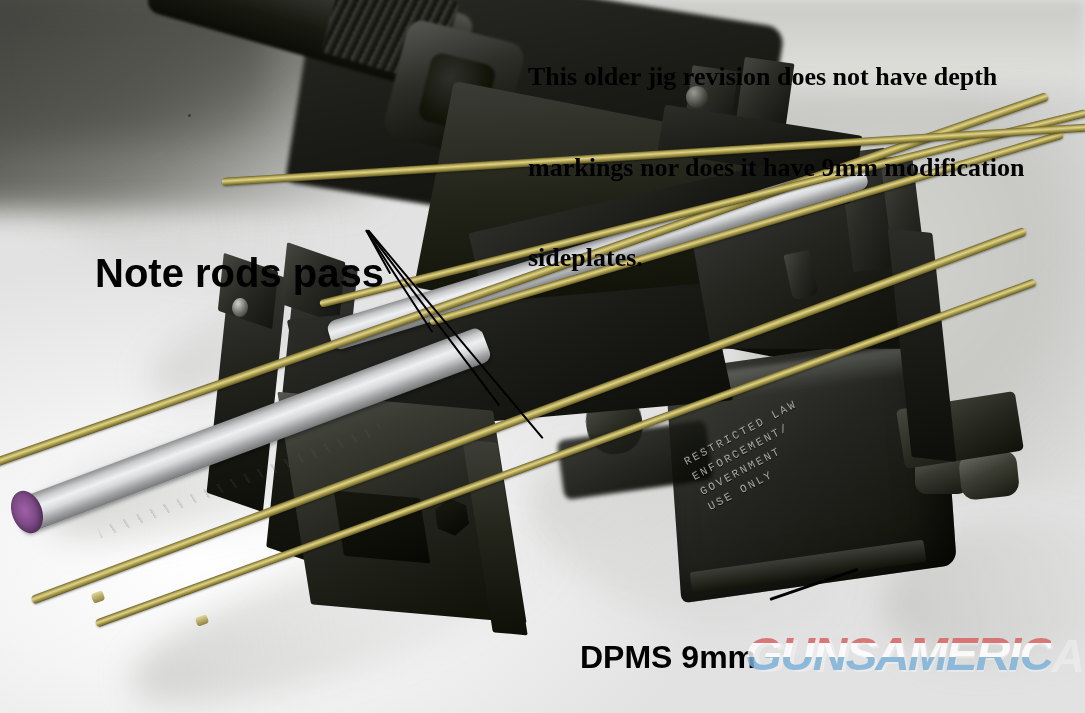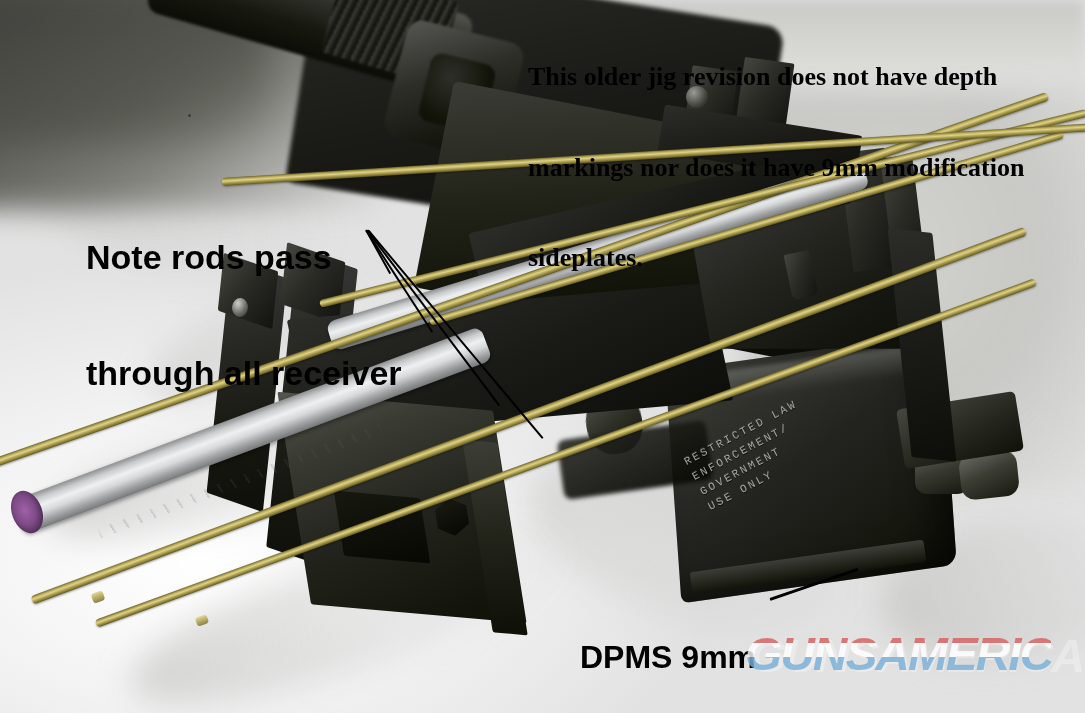--- a/index.html
+++ b/index.html
@@ -227,23 +227,22 @@
     <div class="ln">GOVERNMENT</div>
     <div class="ln">USE ONLY</div>
   </div>
 
   <div class="anno-serif" style="left:528px;top:2px;width:560px;font-size:26px;">
     <div>This older jig revision does not have depth</div>
     <div>markings nor does it have 9mm modification</div>
     <div>sideplates.</div>
   </div>
 
-  <div class="anno-sans" style="left:86px;top:160px;width:330px;font-size:34px;">
+  <div class="anno-sans" style="left:95px;top:160px;width:330px;font-size:40px;">
     <div>Note rods pass</div>
-    <div>through all receiver</div>
   </div>
 
   <div class="ptr thin" style="left:366px;top:229px;width:50px;transform:rotate(61deg);"></div>
   <div class="ptr thin" style="left:366px;top:229px;width:122px;transform:rotate(57deg);"></div>
   <div class="ptr thin" style="left:367px;top:229px;width:220px;transform:rotate(53deg);"></div>
   <div class="ptr thin" style="left:368px;top:229px;width:272px;transform:rotate(50deg);"></div>
 
   <div class="anno-sans" style="left:494px;top:566px;width:520px;font-size:32px;text-align:left;">
     <div style="margin-left:86px;">DPMS 9mm</div>
     

